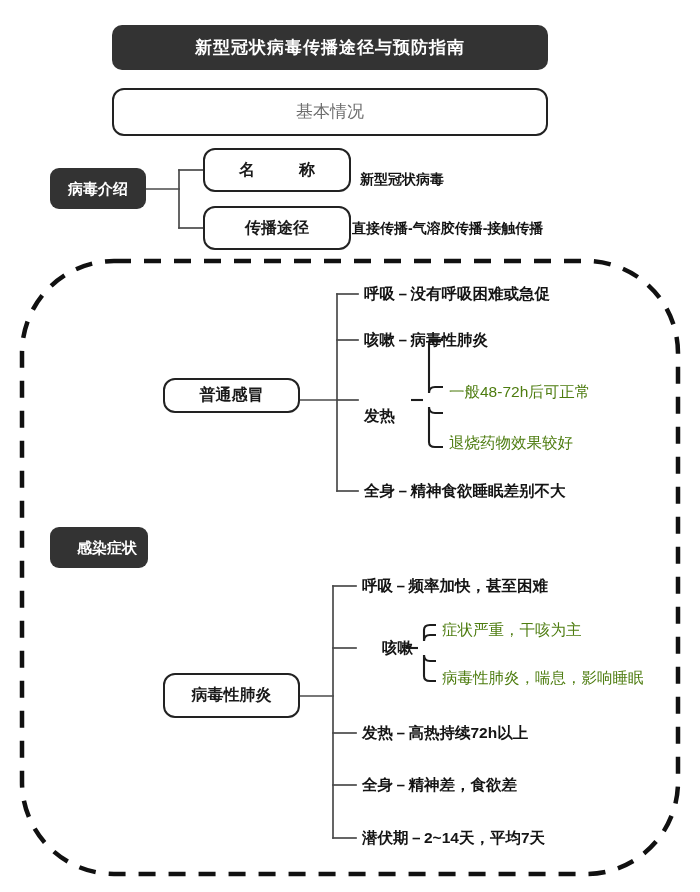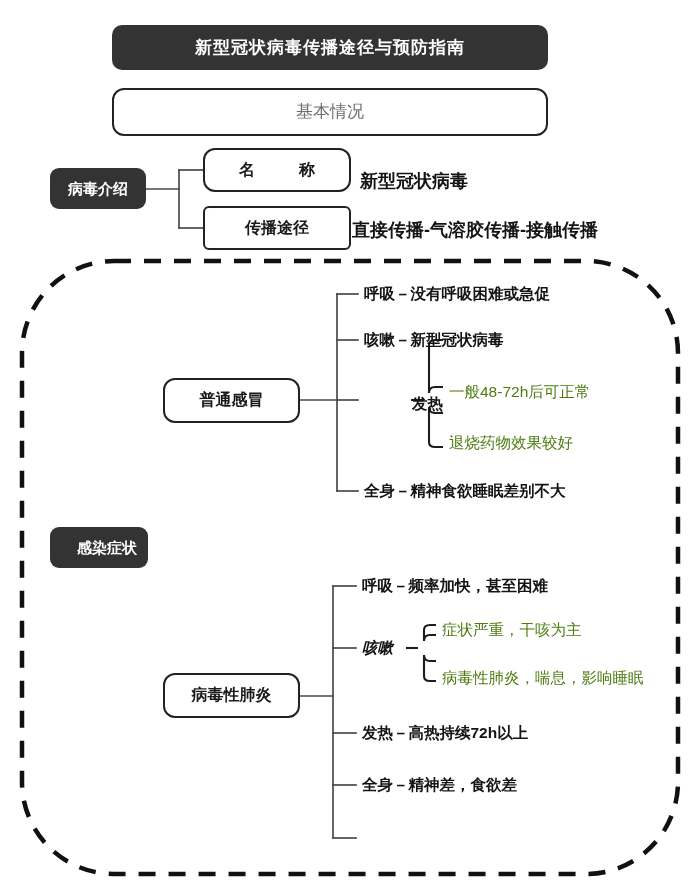--- a/index.html
+++ b/index.html
@@ -102,28 +102,27 @@
     height: 44px;
     font-size: 16px;
   }
 
   .box-route {
     left: 203px;
     top: 206px;
     width: 148px;
     height: 44px;
     font-size: 16px;
-    border-radius: 6px;
   }
 
   .box-cold {
     left: 163px;
     top: 378px;
     width: 137px;
-    height: 45px;
+    height: 35px;
     font-size: 16px;
   }
 
   .box-pneumonia {
     left: 163px;
     top: 673px;
     width: 137px;
     height: 45px;
     font-size: 16px;
     text-align: right;
@@ -138,21 +137,21 @@
   .txt {
     position: absolute;
     font-size: 15.5px;
     font-weight: bold;
     white-space: nowrap;
     color: #141414;
     line-height: 1;
   }
 
   .txt-desc {
-    font-size: 18px;
+    font-size: 14px;
   }
 
   .leaf {
     position: absolute;
     font-size: 15.5px;
     font-weight: bold;
     white-space: nowrap;
     color: #141414;
     transform: translateY(-50%);
     line-height: 1;
@@ -235,38 +234,39 @@
   <div class="node node-light box-route">传播途径</div>
 
   <div class="txt txt-desc" style="left:352px; top:221px;">直接传播-气溶胶传播-接触传播</div>
 
   <div class="node node-dark badge-symptoms">感染症状</div>
 
   <div class="node node-light box-cold">普通感冒</div>
 
   <div class="leaf" style="left:358px; top:294px;">呼吸－没有呼吸困难或急促</div>
 
-  <div class="leaf" style="left:358px; top:340px;">咳嗽－新型冠状病毒</div>
-
-  <div class="leaf" style="left:358px; top:404px;margin-left:48px;">发热</div>
+  <div class="leaf" style="left:358px; top:340px;">咳嗽－病毒性肺炎</div>
+
+  <div class="leaf" style="left:358px; top:416px;">发热</div>
 
   <div class="sub-leaf" style="left:449px; top:392px;">一般48-72h后可正常</div>
 
   <div class="sub-leaf" style="left:449px; top:443px;">退烧药物效果较好</div>
 
   <div class="leaf" style="left:358px; top:491px;">全身－精神食欲睡眠差别不大</div>
 
   <div class="node node-light box-pneumonia">病毒性肺炎</div>
 
   <div class="leaf" style="left:356px; top:586px;">呼吸－频率加快，甚至困难</div>
 
-  <div class="leaf" style="left:356px; top:648px;font-style:italic;">咳嗽</div>
+  <div class="leaf" style="left:376px; top:648px;">咳嗽</div>
 
   <div class="sub-leaf" style="left:442px; top:630px;">症状严重，干咳为主</div>
 
   <div class="sub-leaf" style="left:442px; top:678px;">病毒性肺炎，喘息，影响睡眠</div>
 
   <div class="leaf" style="left:356px; top:733px;">发热－高热持续72h以上</div>
 
   <div class="leaf" style="left:356px; top:785px;">全身－精神差，食欲差</div>
 
+  <div class="leaf" style="left:356px; top:838px;">潜伏期－2~14天，平均7天</div>
 
 </div>
 
 </body></html>

